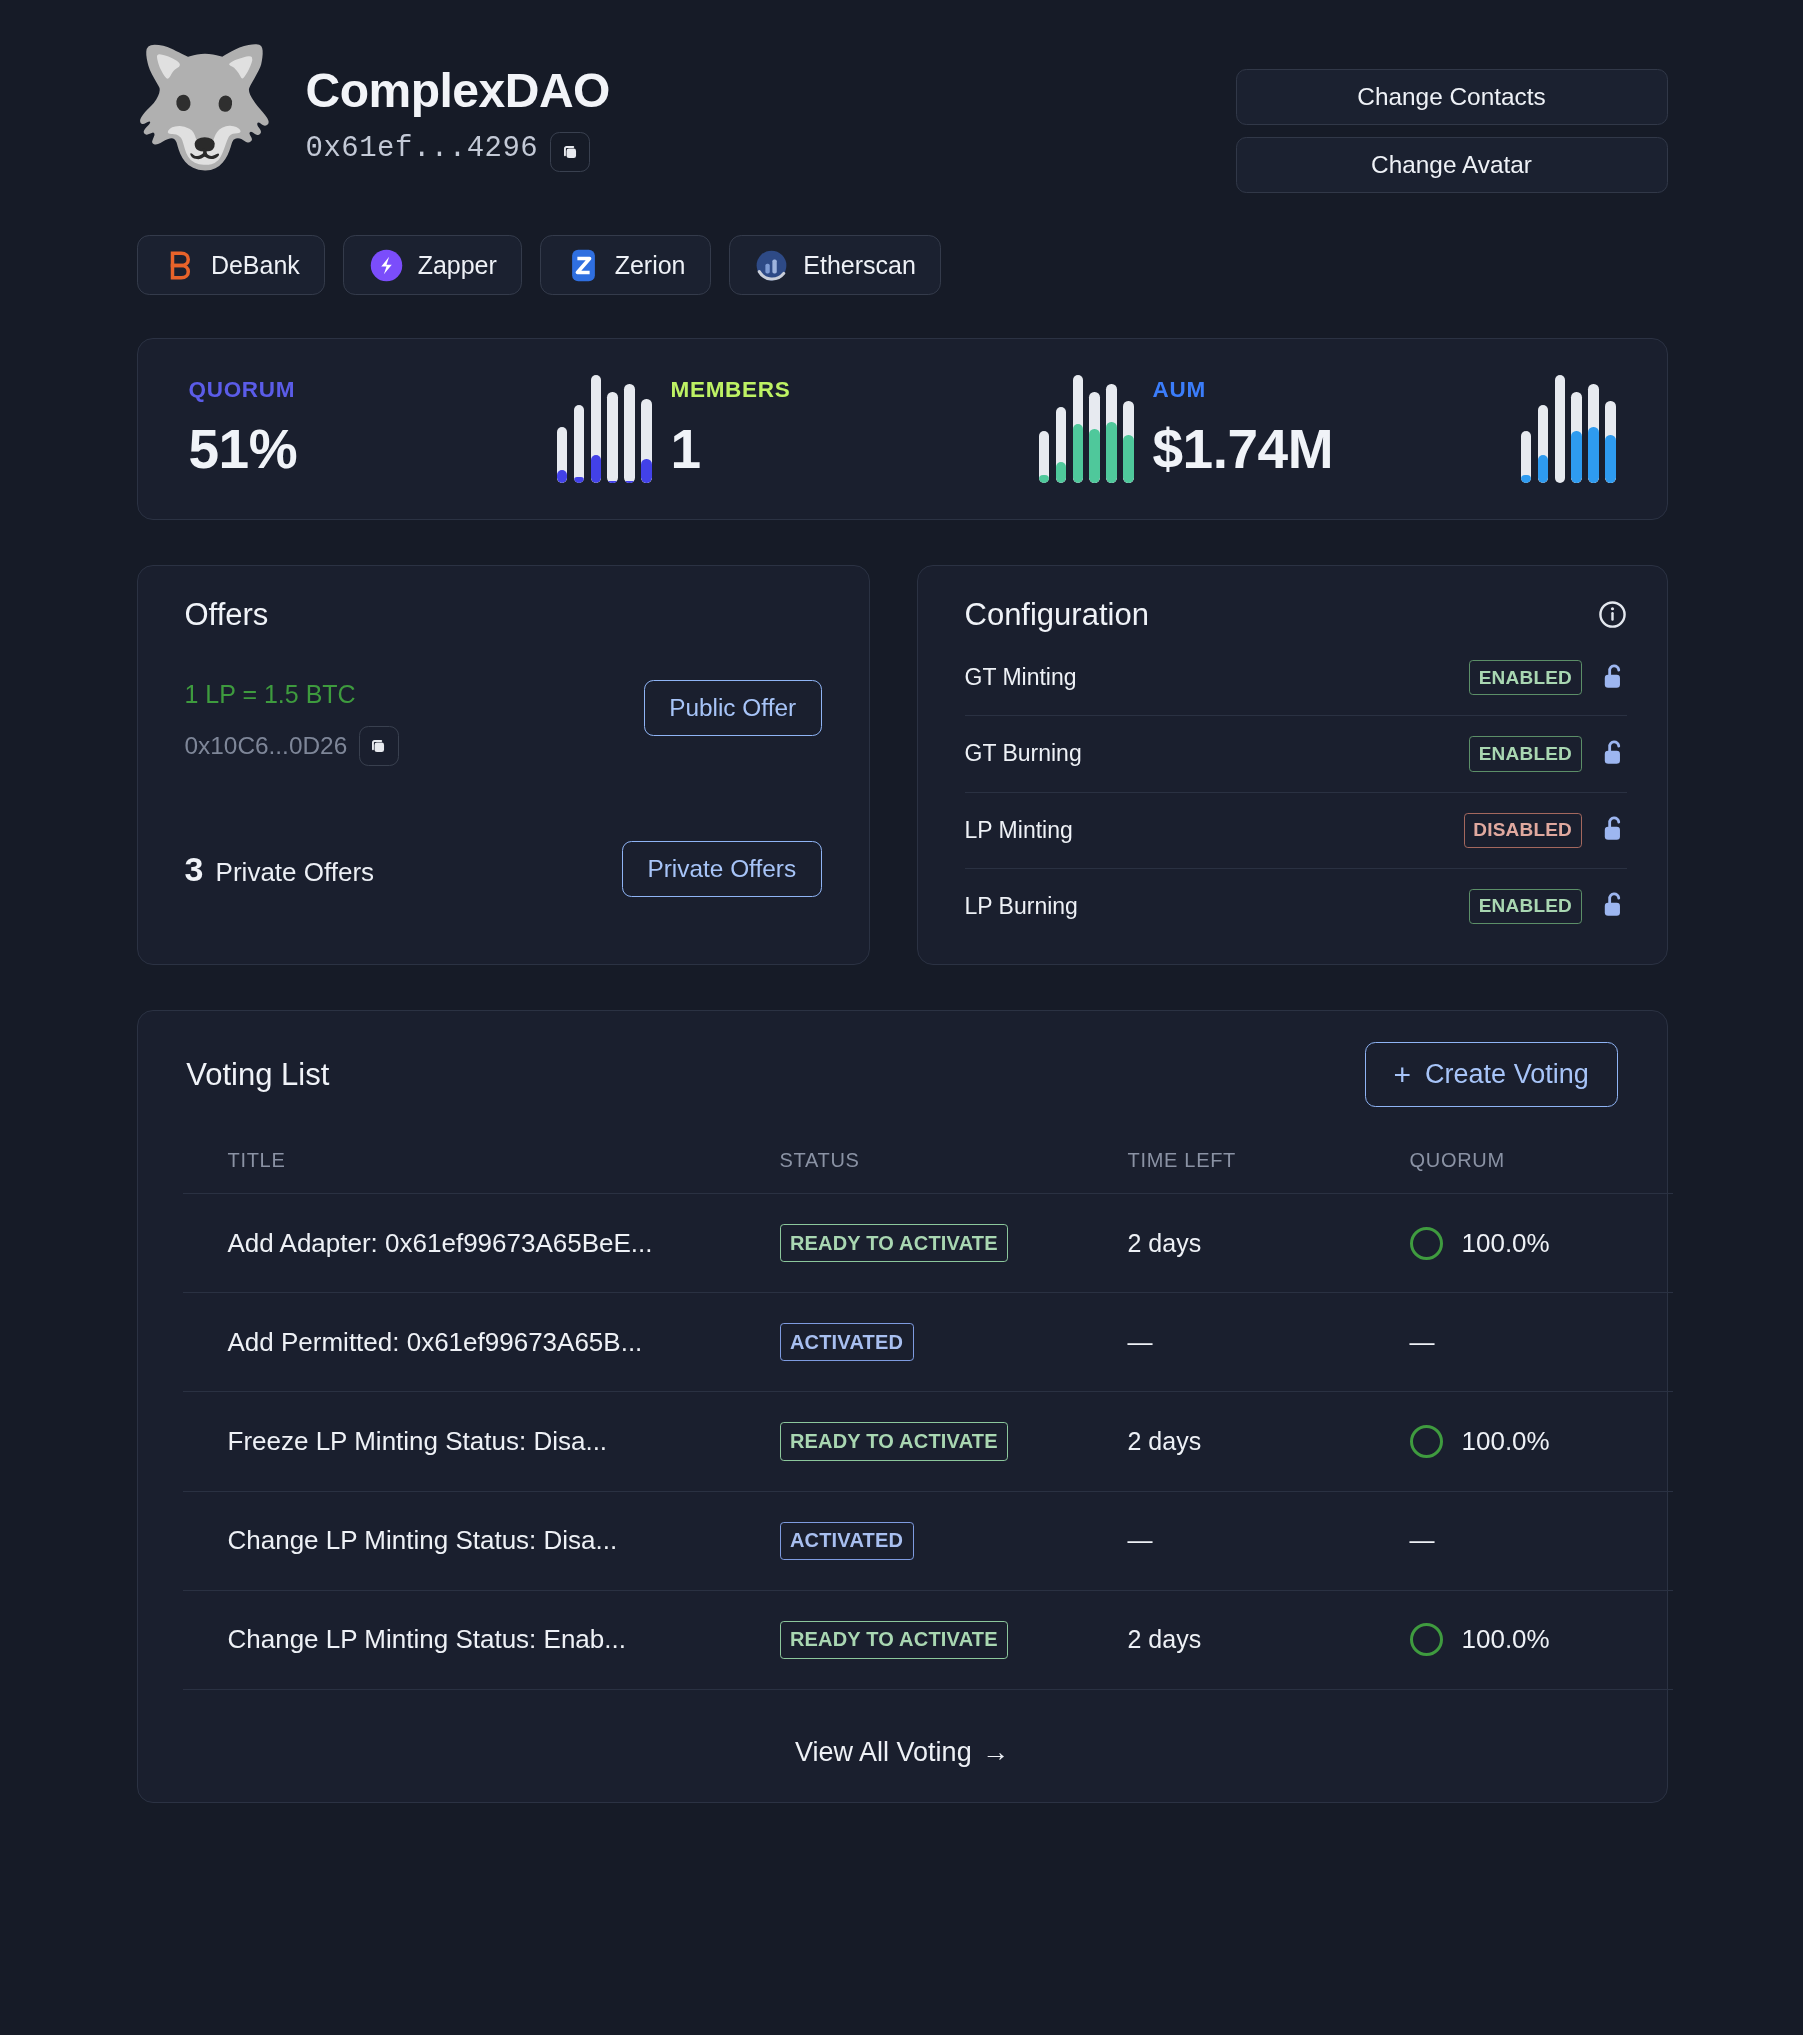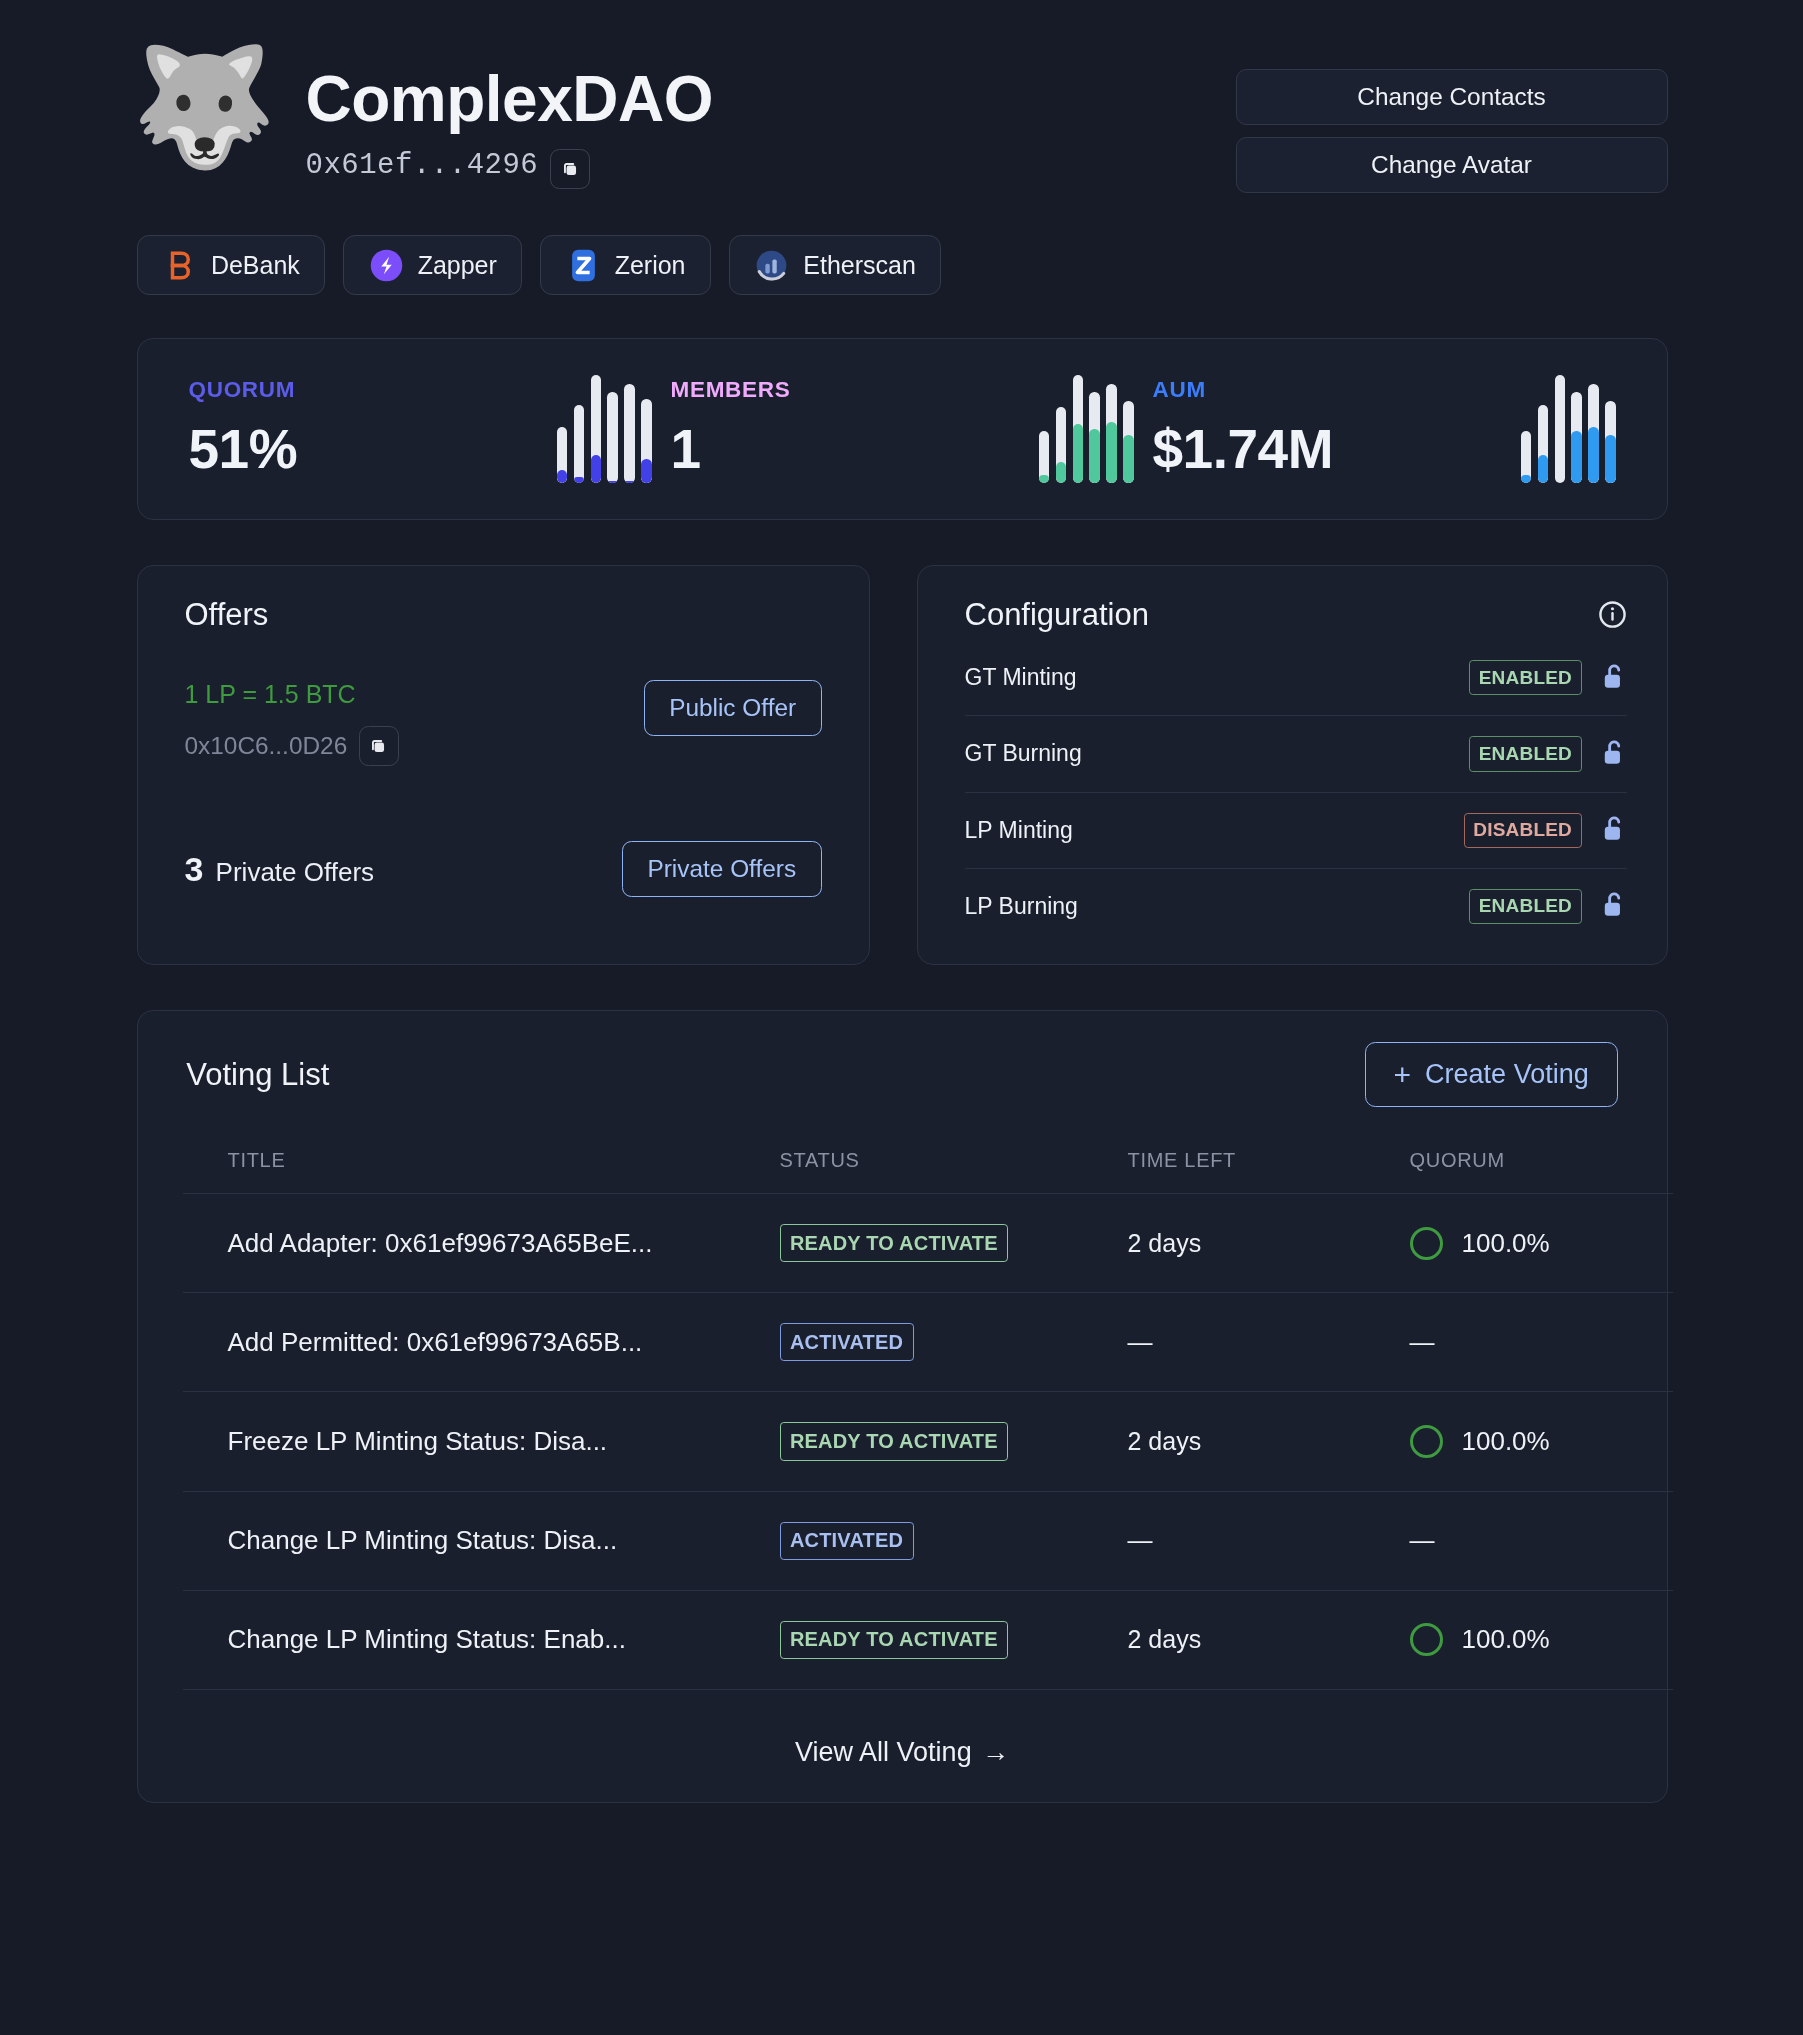--- a/index.html
+++ b/index.html
@@ -24,21 +24,21 @@
   .header { display: flex; align-items: flex-start; justify-content: space-between; }
   .head-left { display: flex; align-items: flex-start; gap: 33px; }
   .avatar {
     width: 136px; height: 136px;
     display: flex; align-items: center; justify-content: center;
     font-size: 117px; line-height: 1; margin-top: -14px;
     user-select: none;
   }
   .head-titles { padding-top: 14px; }
   .dao-name {
-    font-size: 64px; font-weight: 700; color: #f2f4f8;
+    font-size: 48px; font-weight: 700; color: #f2f4f8;
     letter-spacing: -0.5px; line-height: 1.05;
   }
   .addr-row { display: flex; gap: 12.2px; margin-top: 16px; }
   .addr {
     font-family: "Liberation Mono", monospace;
     font-size: 29px; color: #c3c9d6; letter-spacing: 0.5px;
   }
   .copy-btn {
     width: 40px; height: 40px; border: 0.9px solid #39404f; border-radius: 9.4px;
     background: transparent; display: flex; align-items: center; justify-content: center;
@@ -234,21 +234,21 @@
             <div class="bar" style="height: 99px;">
               <i style="height: 2.2px; background: rgb(66, 65, 232);"></i>
             </div>
             <div class="bar" style="height: 84px;">
               <i style="height: 24px; background: rgb(66, 65, 232);"></i>
             </div>
           </div>
     </div>
     <div class="stat">
       <div class="stat-txt">
-        <div class="stat-label" style="color:#f0abfc">MEMBERS</div>
+        <div class="stat-label" style="color:#bef264">MEMBERS</div>
         <div class="stat-value">1</div>
       </div>
       <div class="spark" id="spark1">
             <div class="bar" style="height: 52px;">
               <i style="height: 8.6px; background: rgb(79, 200, 155);"></i>
             </div>
             <div class="bar" style="height: 76px;">
               <i style="height: 21.6px; background: rgb(79, 200, 155);"></i>
             </div>
             <div class="bar" style="height: 108px;">

